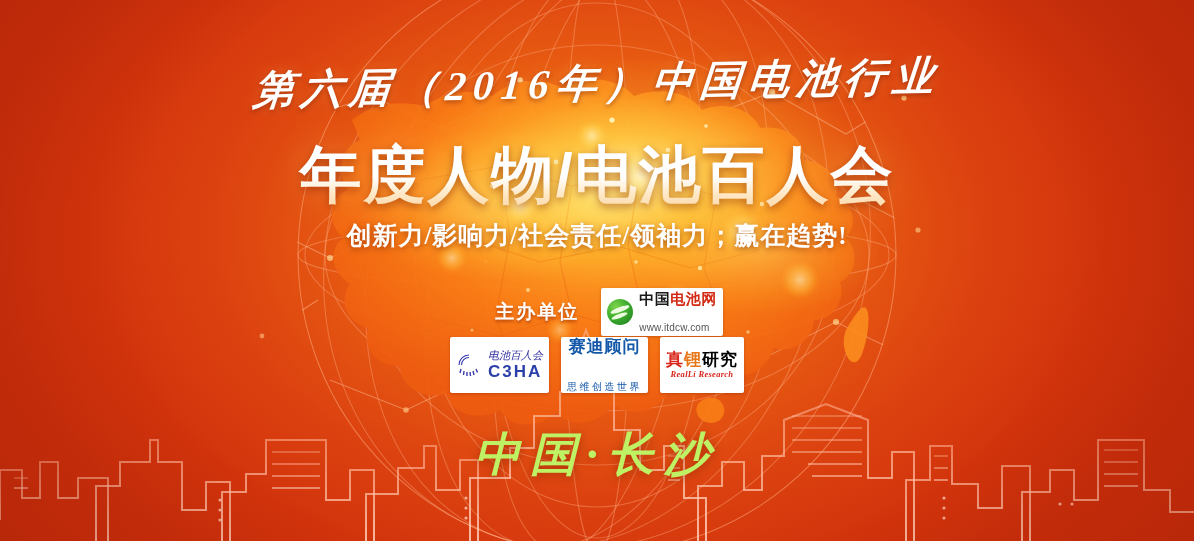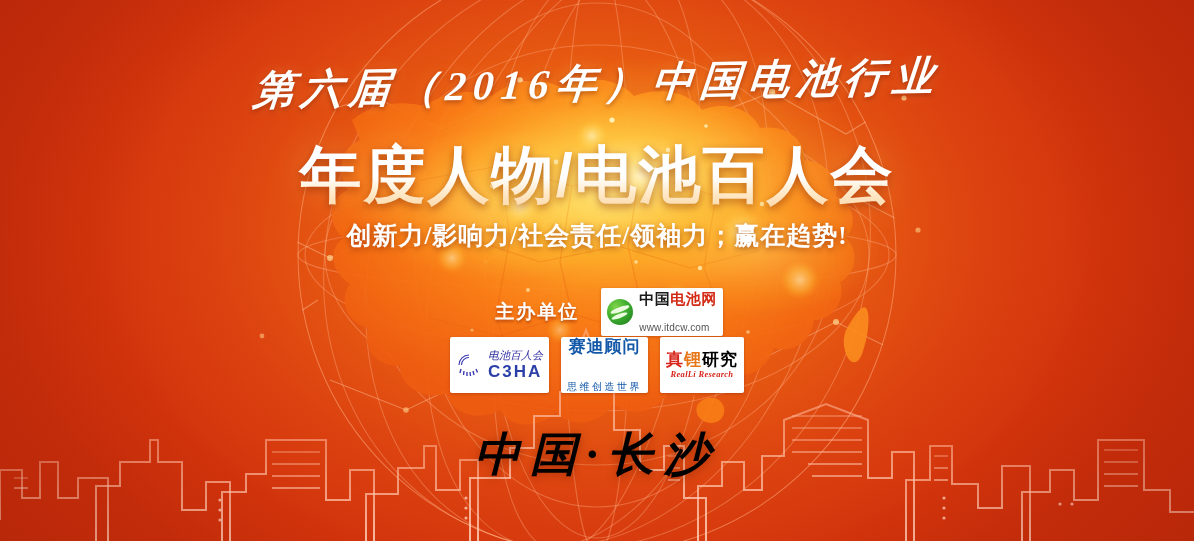--- a/index.html
+++ b/index.html
@@ -135,21 +135,21 @@
   .reali-3{color:#000000;}
   .tag-reali{
     font-size:8.5px;color:#d8261b;font-style:italic;font-weight:700;
     letter-spacing:.3px;margin-top:2px;font-family:Liberation Serif, serif;
   }
 
   
   #location{
     position:absolute;left:0;right:0;top:424px;text-align:center;
     font-family:"Liberation Serif","DejaVu Serif",serif;
-    font-size:46px;font-weight:700;font-style:italic;color:#000000;
+    font-size:46px;font-weight:700;font-style:italic;color:#bef264;
     letter-spacing:10px;
     filter:drop-shadow(0 2px 5px rgba(120,25,0,.5));
     white-space:nowrap;
   }
 </style>
 </head>
 <body>
 
 <div id="stage">
 

